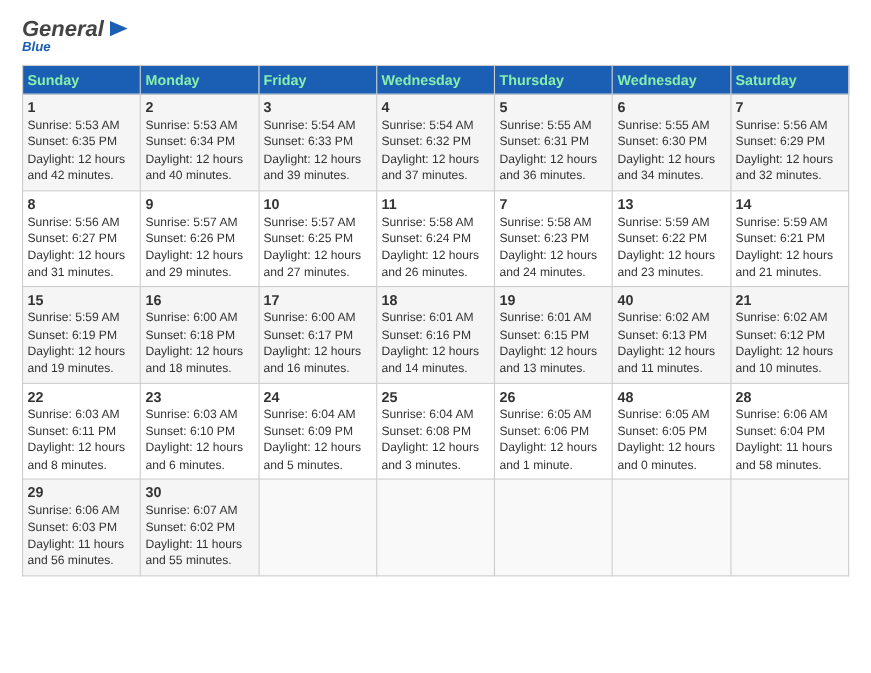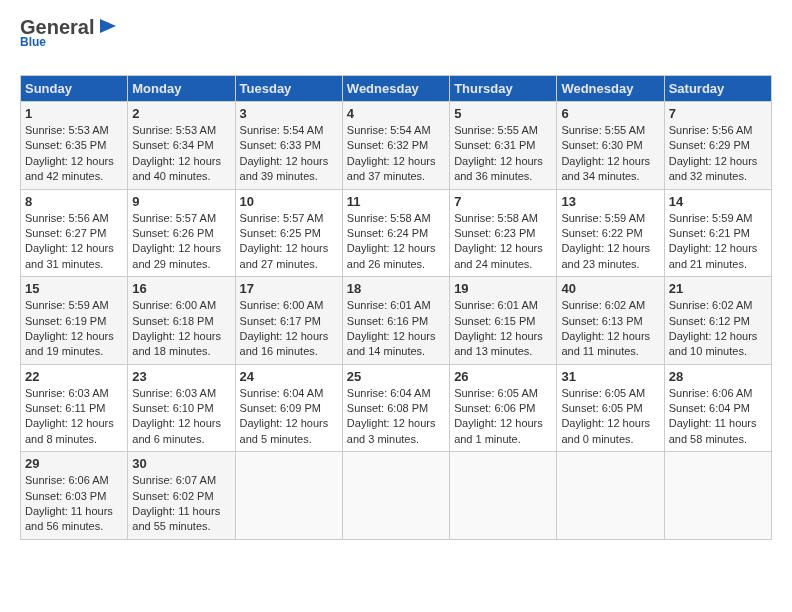--- a/index.html
+++ b/index.html
@@ -13,21 +13,22 @@
     .page {
       width: 792px;
       min-height: 612px;
       padding: 16px 20px 10px 20px;
       background: #fff;
     }
     .header {
       display: flex;
       align-items: flex-end;
       justify-content: space-between;
-      margin-bottom: 26px;
+      margin-bottom: 10px;
+      font-style: italic;
     }
     .logo {
       display: flex;
       flex-direction: column;
       align-items: flex-start;
     }
     .title-block {
       text-align: right;
     }
     .month-title {
@@ -40,21 +41,21 @@
       font-size: 14px;
       color: #555;
     }
     .calendar {
       width: 100%;
       border-collapse: collapse;
       table-layout: fixed;
     }
     .calendar th {
       background: #1a5fb4;
-      color: #e5e5e5;
+      color: #86efac;
       font-size: 13px;
       font-weight: bold;
       padding: 5px 4px;
       text-align: left;
       border: 1px solid #ccc;
     }
     .calendar td {
       vertical-align: top;
       border: 1px solid #ccc;
       padding: 4px 4px;
@@ -107,21 +108,21 @@
       <div class="month-title"></div>
       <div class="subtitle"></div>
     </div>
   </div>
 
   <table class="calendar">
     <thead>
       <tr>
       <th>Sunday</th>
           <th>Monday</th>
-          <th>Tuesday</th>
+          <th>Friday</th>
           <th>Wednesday</th>
           <th>Thursday</th>
           <th>Wednesday</th>
           <th>Saturday</th>
         </tr>
     </thead>
     <tbody id="cal-body">
     <tr>
           <td>
             <span class="day-num">1</span>
@@ -227,21 +228,21 @@
           </td>
           <td>
             <span class="day-num">25</span>
             <div class="day-info">Sunrise: 6:04 AM<br>Sunset: 6:08 PM<br>Daylight: 12 hours<br>and 3 minutes.</div>
           </td>
           <td>
             <span class="day-num">26</span>
             <div class="day-info">Sunrise: 6:05 AM<br>Sunset: 6:06 PM<br>Daylight: 12 hours<br>and 1 minute.</div>
           </td>
           <td>
-            <span class="day-num">31</span>
+            <span class="day-num">48</span>
             <div class="day-info">Sunrise: 6:05 AM<br>Sunset: 6:05 PM<br>Daylight: 12 hours<br>and 0 minutes.</div>
           </td>
           <td>
             <span class="day-num">28</span>
             <div class="day-info">Sunrise: 6:06 AM<br>Sunset: 6:04 PM<br>Daylight: 11 hours<br>and 58 minutes.</div>
           </td>
         </tr>
         <tr>
           <td>
             <span class="day-num">29</span>

